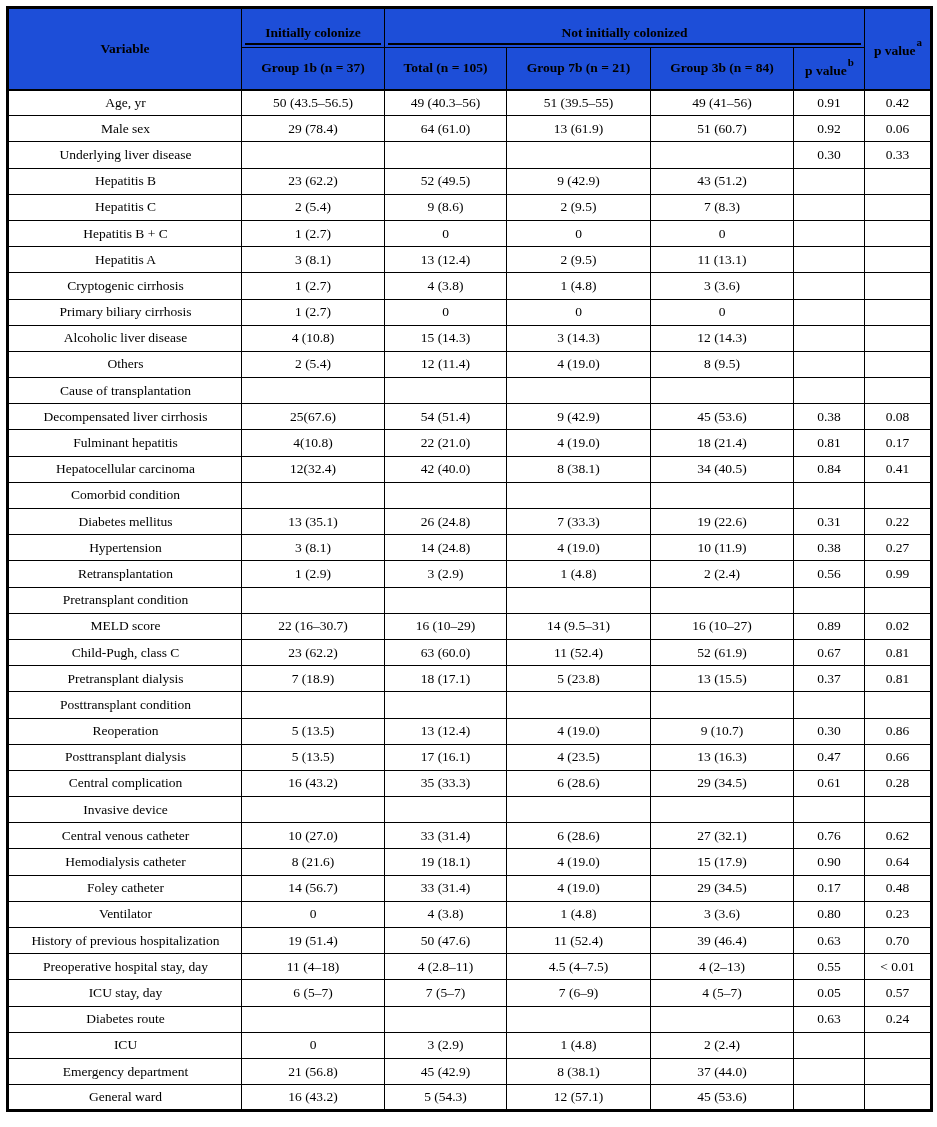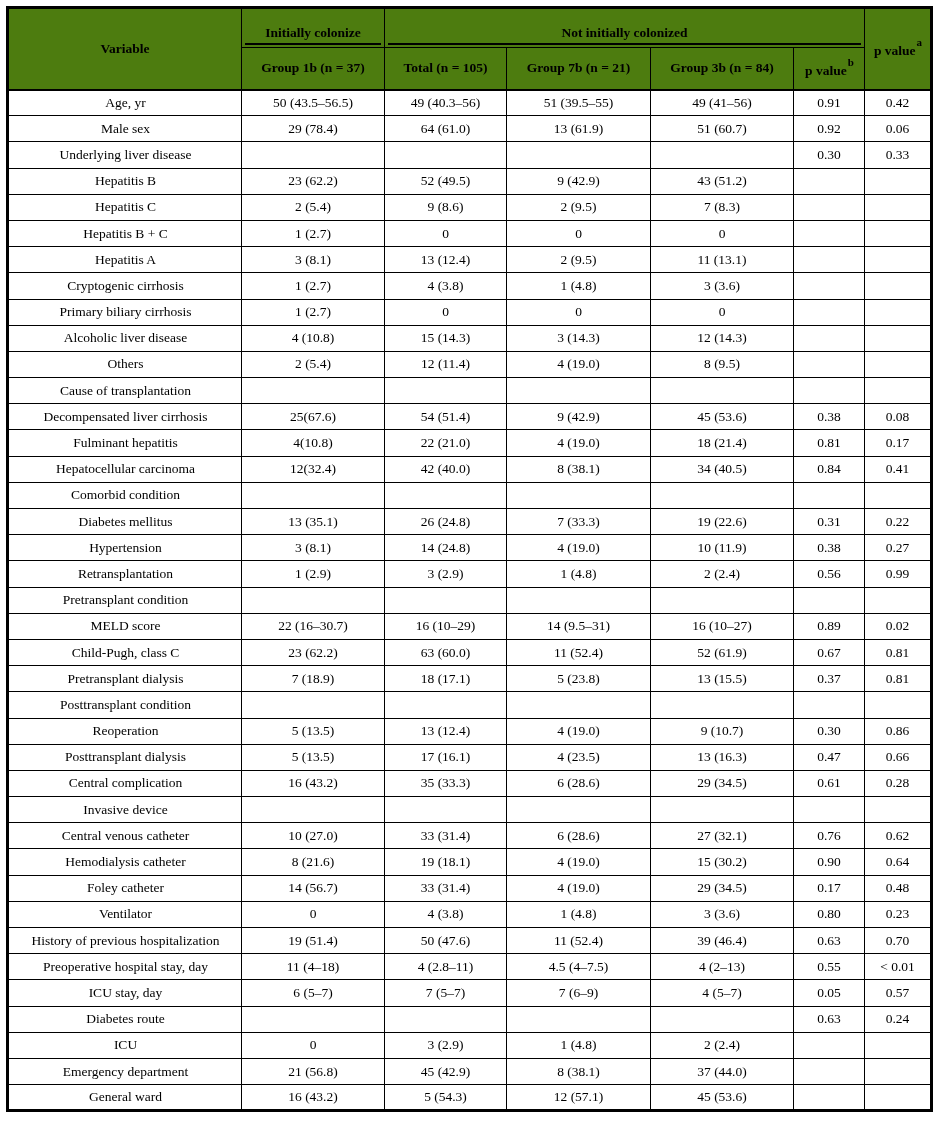--- a/index.html
+++ b/index.html
@@ -23,21 +23,21 @@
     border: 3px solid #000;
   }
   .char-table th, .char-table td {
     border: 1.6px solid #000;
     box-sizing: border-box;
     overflow: hidden;
     white-space: nowrap;
   }
   
   .char-table thead th {
-    background: #4d7c0f;
+    background: #1d4ed8;
     font-weight: bold;
     font-size: 13.5px;
     text-align: center;
     padding: 2px 3px;
   }
   th.var-head {
     text-align: left;
     vertical-align: middle;
     padding-left: 5px;
     width: 234px;
@@ -374,21 +374,21 @@
           <td>6 (28.6)</td>
           <td>27 (32.1)</td>
           <td>0.76</td>
           <td>0.62</td>
         </tr>
         <tr>
           <td class="var-col">Hemodialysis catheter</td>
           <td>8 (21.6)</td>
           <td>19 (18.1)</td>
           <td>4 (19.0)</td>
-          <td>15 (30.2)</td>
+          <td>15 (17.9)</td>
           <td>0.90</td>
           <td>0.64</td>
         </tr>
         <tr>
           <td class="var-col">Foley catheter</td>
           <td>14 (56.7)</td>
           <td>33 (31.4)</td>
           <td>4 (19.0)</td>
           <td>29 (34.5)</td>
           <td>0.17</td>

